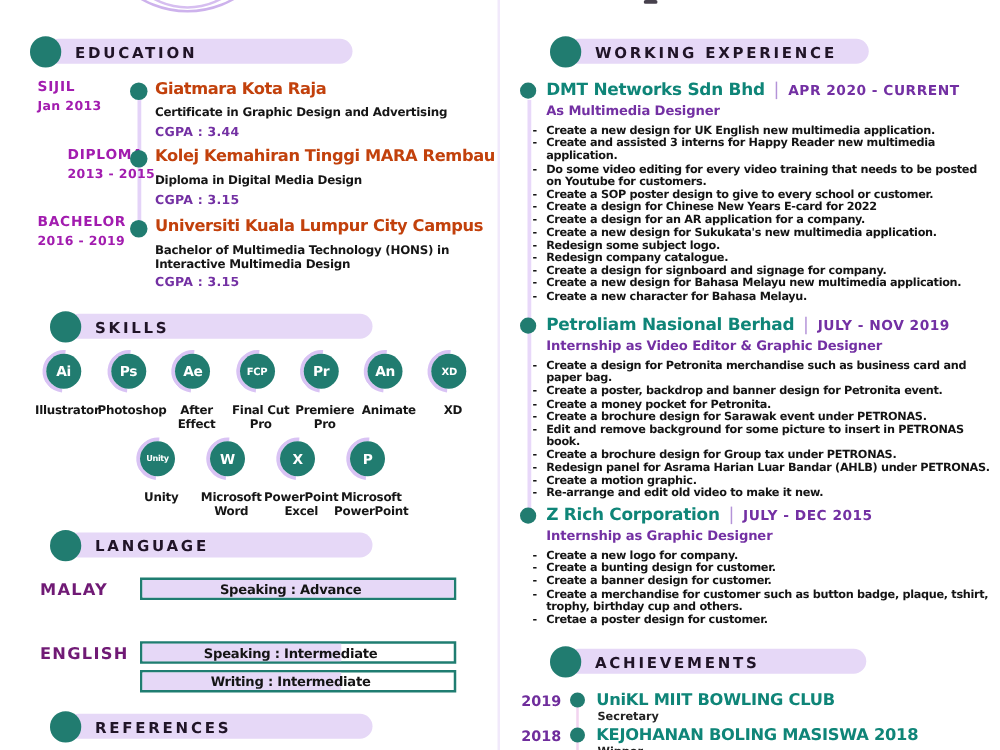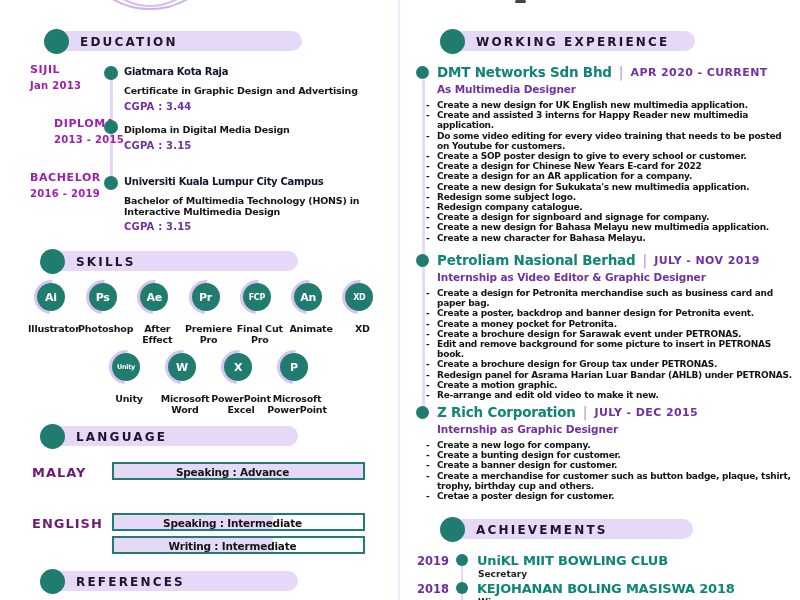--- a/index.html
+++ b/index.html
@@ -27,21 +27,21 @@
   .sec .pill { position:absolute; left:13px; top:2px; right:0; height:20px; background:#e6d8f7; border-radius:11px; }
   .sec .dot  { position:absolute; left:0; top:0; width:25px; height:25px; border-radius:50%; background:#217c70; z-index:1; }
   .sec .txt  { position:absolute; left:36px; top:6px; font-size:12px; letter-spacing:2.2px; color:#201427; white-space:nowrap; }
 
   
   .edu-side { position:absolute; left:30px; color:#a21caf; }
   .edu-side .lvl { font-size:11px; letter-spacing:.6px; }
   .edu-side .dts { font-size:10px; margin-top:4px; letter-spacing:.3px; }
   .tl-dot { position:absolute; width:14px; height:14px; border-radius:50%; background:#217c70; }
   .edu { position:absolute; left:124px; width:276px; }
-  .edu .school { font-size:10px; line-height:15px; color:#0f172a; letter-spacing:-.3px; white-space:nowrap; }
+  .edu .school { font-size:13px; line-height:15px; color:#c2410c; letter-spacing:-.3px; white-space:nowrap; }
   .edu .desc { margin-top:7px; font-size:9.5px; line-height:10.5px; letter-spacing:-.2px; color:#161616; }
   .edu .cgpa { margin-top:4px; font-size:10px; color:#7330a3; letter-spacing:.2px; }
 
   
   .skill-row { position:absolute; display:flex; justify-content:space-between; }
   .skill-row1 { left:28px; top:283px; width:360px; }
   .skill-row2 { left:103px; top:353px; width:220px; }
   .skill { display:flex; flex-direction:column; align-items:center; width:52px; }
   .badge { position:relative; width:34px; height:34px; }
   .ring { position:absolute; left:-3px; top:-3px; width:34px; height:34px; border:3px solid #d9c3f4;
@@ -81,21 +81,21 @@
 </head>
 <body>
 
 <div class="page">
 
   <div class="arc arc1"></div>
   <div class="arc arc2"></div>
   <div class="top-artifact"></div>
   <div class="col-divider"></div>
 
-  <div class="sec" style="left:44px; top:29px; width:258px;text-decoration:underline;">
+  <div class="sec" style="left:24px; top:29px; width:258px;text-decoration:underline;">
     <div class="pill"></div>
     <div class="dot"></div>
     <div class="txt">EDUCATION</div>
   </div>
 
   <div class="edu-line"></div>
 
   <div class="edu-side" style="top:63px;">
     <div class="lvl">SIJIL</div>
     <div class="dts">Jan 2013</div>
@@ -112,20 +112,21 @@
   <div class="tl-dot" style="left:104px; top:66px;"></div>
   <div class="tl-dot" style="left:104px; top:120px;"></div>
   <div class="tl-dot" style="left:104px; top:176px;"></div>
 
   <div class="edu" style="top:64px;">
     <div class="school">Giatmara Kota Raja</div>
     <div class="desc">Certificate in Graphic Design and Advertising</div>
     <div class="cgpa">CGPA : 3.44</div>
   </div>
   <div class="edu" style="top:118px;">
+    <div class="school">Kolej Kemahiran Tinggi MARA Rembau</div>
     <div class="desc">Diploma in Digital Media Design</div>
     <div class="cgpa">CGPA : 3.15</div>
   </div>
   <div class="edu" style="top:174px;">
     <div class="school">Universiti Kuala Lumpur City Campus</div>
     <div class="desc">Bachelor of Multimedia Technology (HONS) in Interactive Multimedia Design</div>
     <div class="cgpa">CGPA : 3.15</div>
   </div>
 
   <div class="sec" style="left:40px; top:249px; width:258px;">
@@ -152,30 +153,30 @@
     <div class="skill">
       <div class="badge">
           <div class="ring"></div>
         <div class="circ">Ae</div>
         </div>
       <div class="lbl">After Effect</div>
     </div>
     <div class="skill">
       <div class="badge">
           <div class="ring"></div>
+        <div class="circ sm">FCP</div>
+        </div>
+      <div class="lbl">Final Cut Pro</div>
+    </div>
+    <div class="skill">
+      <div class="badge">
+          <div class="ring"></div>
         <div class="circ">Pr</div>
         </div>
       <div class="lbl">Premiere Pro</div>
-    </div>
-    <div class="skill">
-      <div class="badge">
-          <div class="ring"></div>
-        <div class="circ sm">FCP</div>
-        </div>
-      <div class="lbl">Final Cut Pro</div>
     </div>
     <div class="skill">
       <div class="badge">
           <div class="ring"></div>
         <div class="circ">An</div>
         </div>
       <div class="lbl">Animate</div>
     </div>
     <div class="skill">
       <div class="badge">

